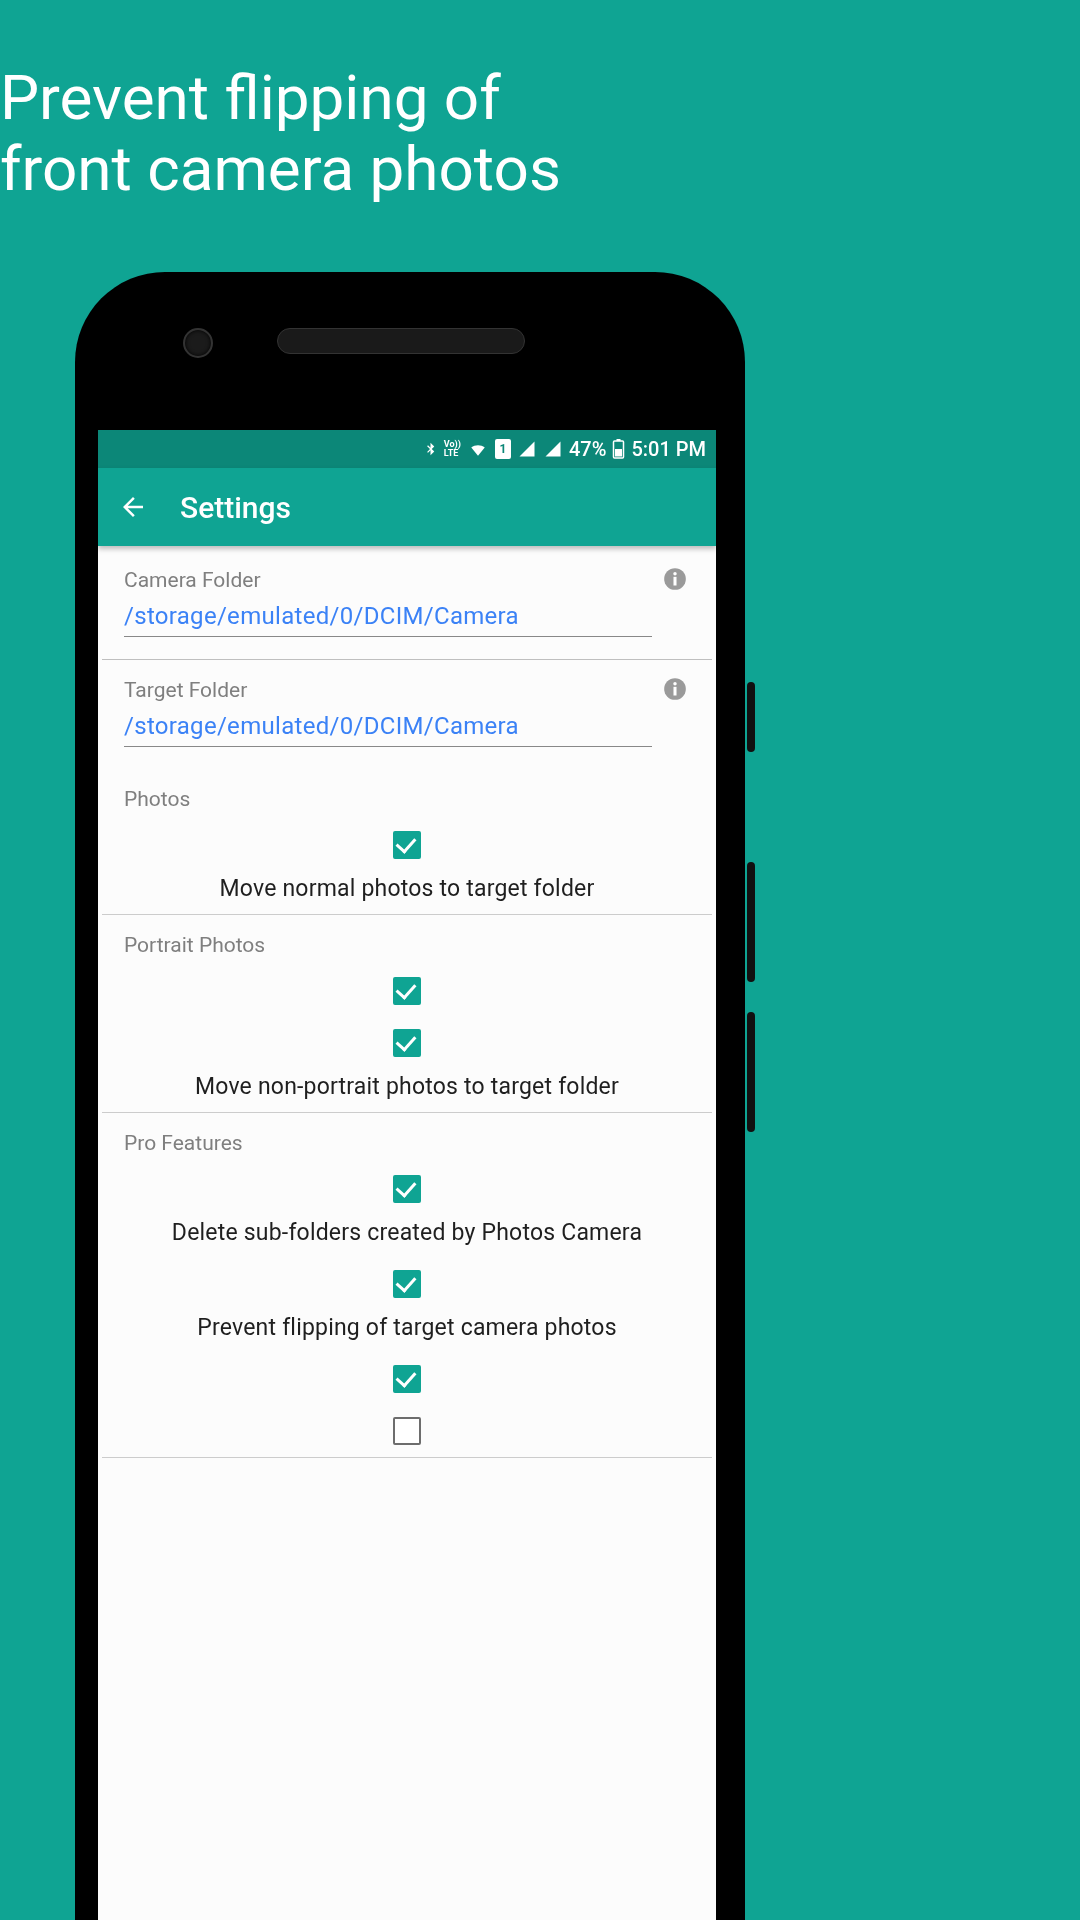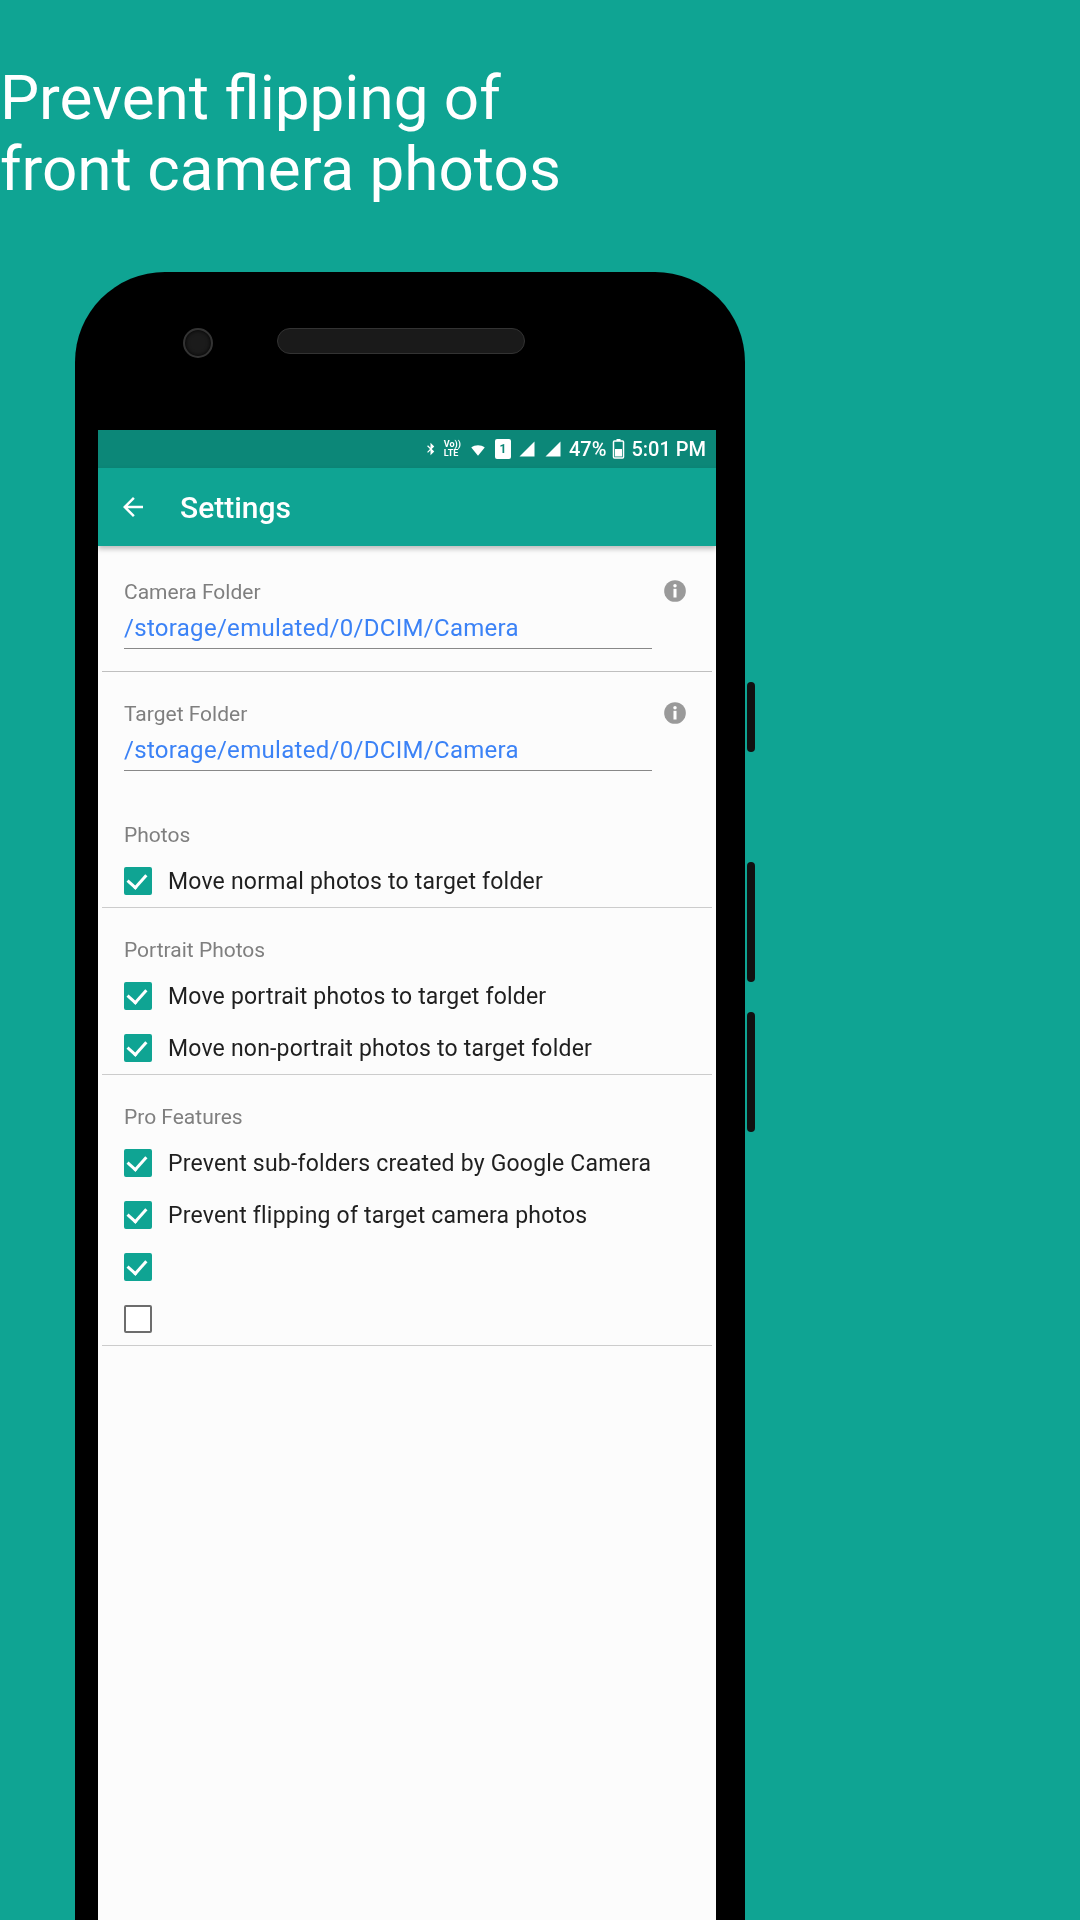--- a/index.html
+++ b/index.html
@@ -19,31 +19,31 @@
 .screen { position:absolute; left:23px; top:158px; width:618px; height:1490px; background:#fcfcfc; overflow:hidden; }
 
 .statusbar { height:38px; background:#0c8778; color:#fff; display:flex; align-items:center; justify-content:flex-end; gap:6px; padding:0 10px; font-size:20px; font-weight:500; }
 .statusbar svg { display:block; }
 .appbar { height:78px; background:#0fa493; color:#fff; display:flex; align-items:center; gap:32px; padding:0 20px; box-shadow:0 3px 5px rgba(0,0,0,.25); }
 .appbar-title { font-size:30px; font-weight:500; }
 .back-arrow svg { display:block; }
 
 .content { padding:4px 0 0 0; }
 
-.section { padding:18px 22px 0 22px; border-bottom:1px solid #ccc; margin:12px 4px; }
+.section { padding:18px 22px 0 22px; border-bottom:1px solid #ccc; margin:0 4px; }
 .section:first-child { border-bottom:1px solid #bfbfbf; }
 .section-label { color:#7f7f7f; font-size:21px; margin-bottom:8px; }
 
 .field-row { display:flex; align-items:flex-start; }
 .field-input { flex:1; border:none; border-bottom:1px solid #888; background:transparent; font-size:24px; color:#3b82f6; padding:2px 0 6px 0; outline:none; width:100%; letter-spacing:.3px; }
 .info-icon { width:28px; height:28px; color:#9a9a9a; margin-left:10px; margin-top:-2px; }
 .info-icon svg { display:block; }
 .field-section { padding-bottom:22px; border-bottom:none; }
 
-.check-row { display:flex; align-items:center; gap:16px; padding:12px 0; }
+.check-row { display:flex; align-items:center; gap:16px; padding:12px 0;flex-direction:column; }
 .checkbox { width:28px; height:28px; flex:none; border:2.5px solid #6d6d6d; border-radius:2px; position:relative; background:#fff; }
 .checkbox.checked { background:#0fa493; border-color:#0fa493; }
 .checkbox.checked::after { content:""; position:absolute; left:5px; top:1px; width:9px; height:15px; border-right:3.5px solid #fff; border-bottom:3.5px solid #fff; transform:rotate(42deg); }
 .check-label { font-size:23px; color:#1f1f1f; letter-spacing:.2px; }
 
 .section.checks { }
 
 </style>
 </head>
 <body>
@@ -145,33 +145,32 @@
         <div class="check-row">
           <div class="checkbox checked"></div>
           <div class="check-label">Move normal photos to target folder</div>
         </div>
       </div>
 
       <div class="section checks">
         <div class="section-label">Portrait Photos</div>
         <div class="check-row">
           <div class="checkbox checked"></div>
-          <div class="check-label">Move portrait photos to target folder</div>
         </div>
         <div class="check-row">
           <div class="checkbox checked"></div>
           <div class="check-label">Move non-portrait photos to target folder</div>
         </div>
       </div>
 
       <div class="section checks">
         <div class="section-label">Pro Features</div>
         <div class="check-row">
           <div class="checkbox checked"></div>
-          <div class="check-label">Prevent sub-folders created by Google Camera</div>
+          <div class="check-label">Delete sub-folders created by Photos Camera</div>
         </div>
         <div class="check-row">
           <div class="checkbox checked"></div>
           <div class="check-label">Prevent flipping of target camera photos</div>
         </div>
         <div class="check-row">
           <div class="checkbox checked"></div>
         </div>
         <div class="check-row">
           <div class="checkbox"></div>

